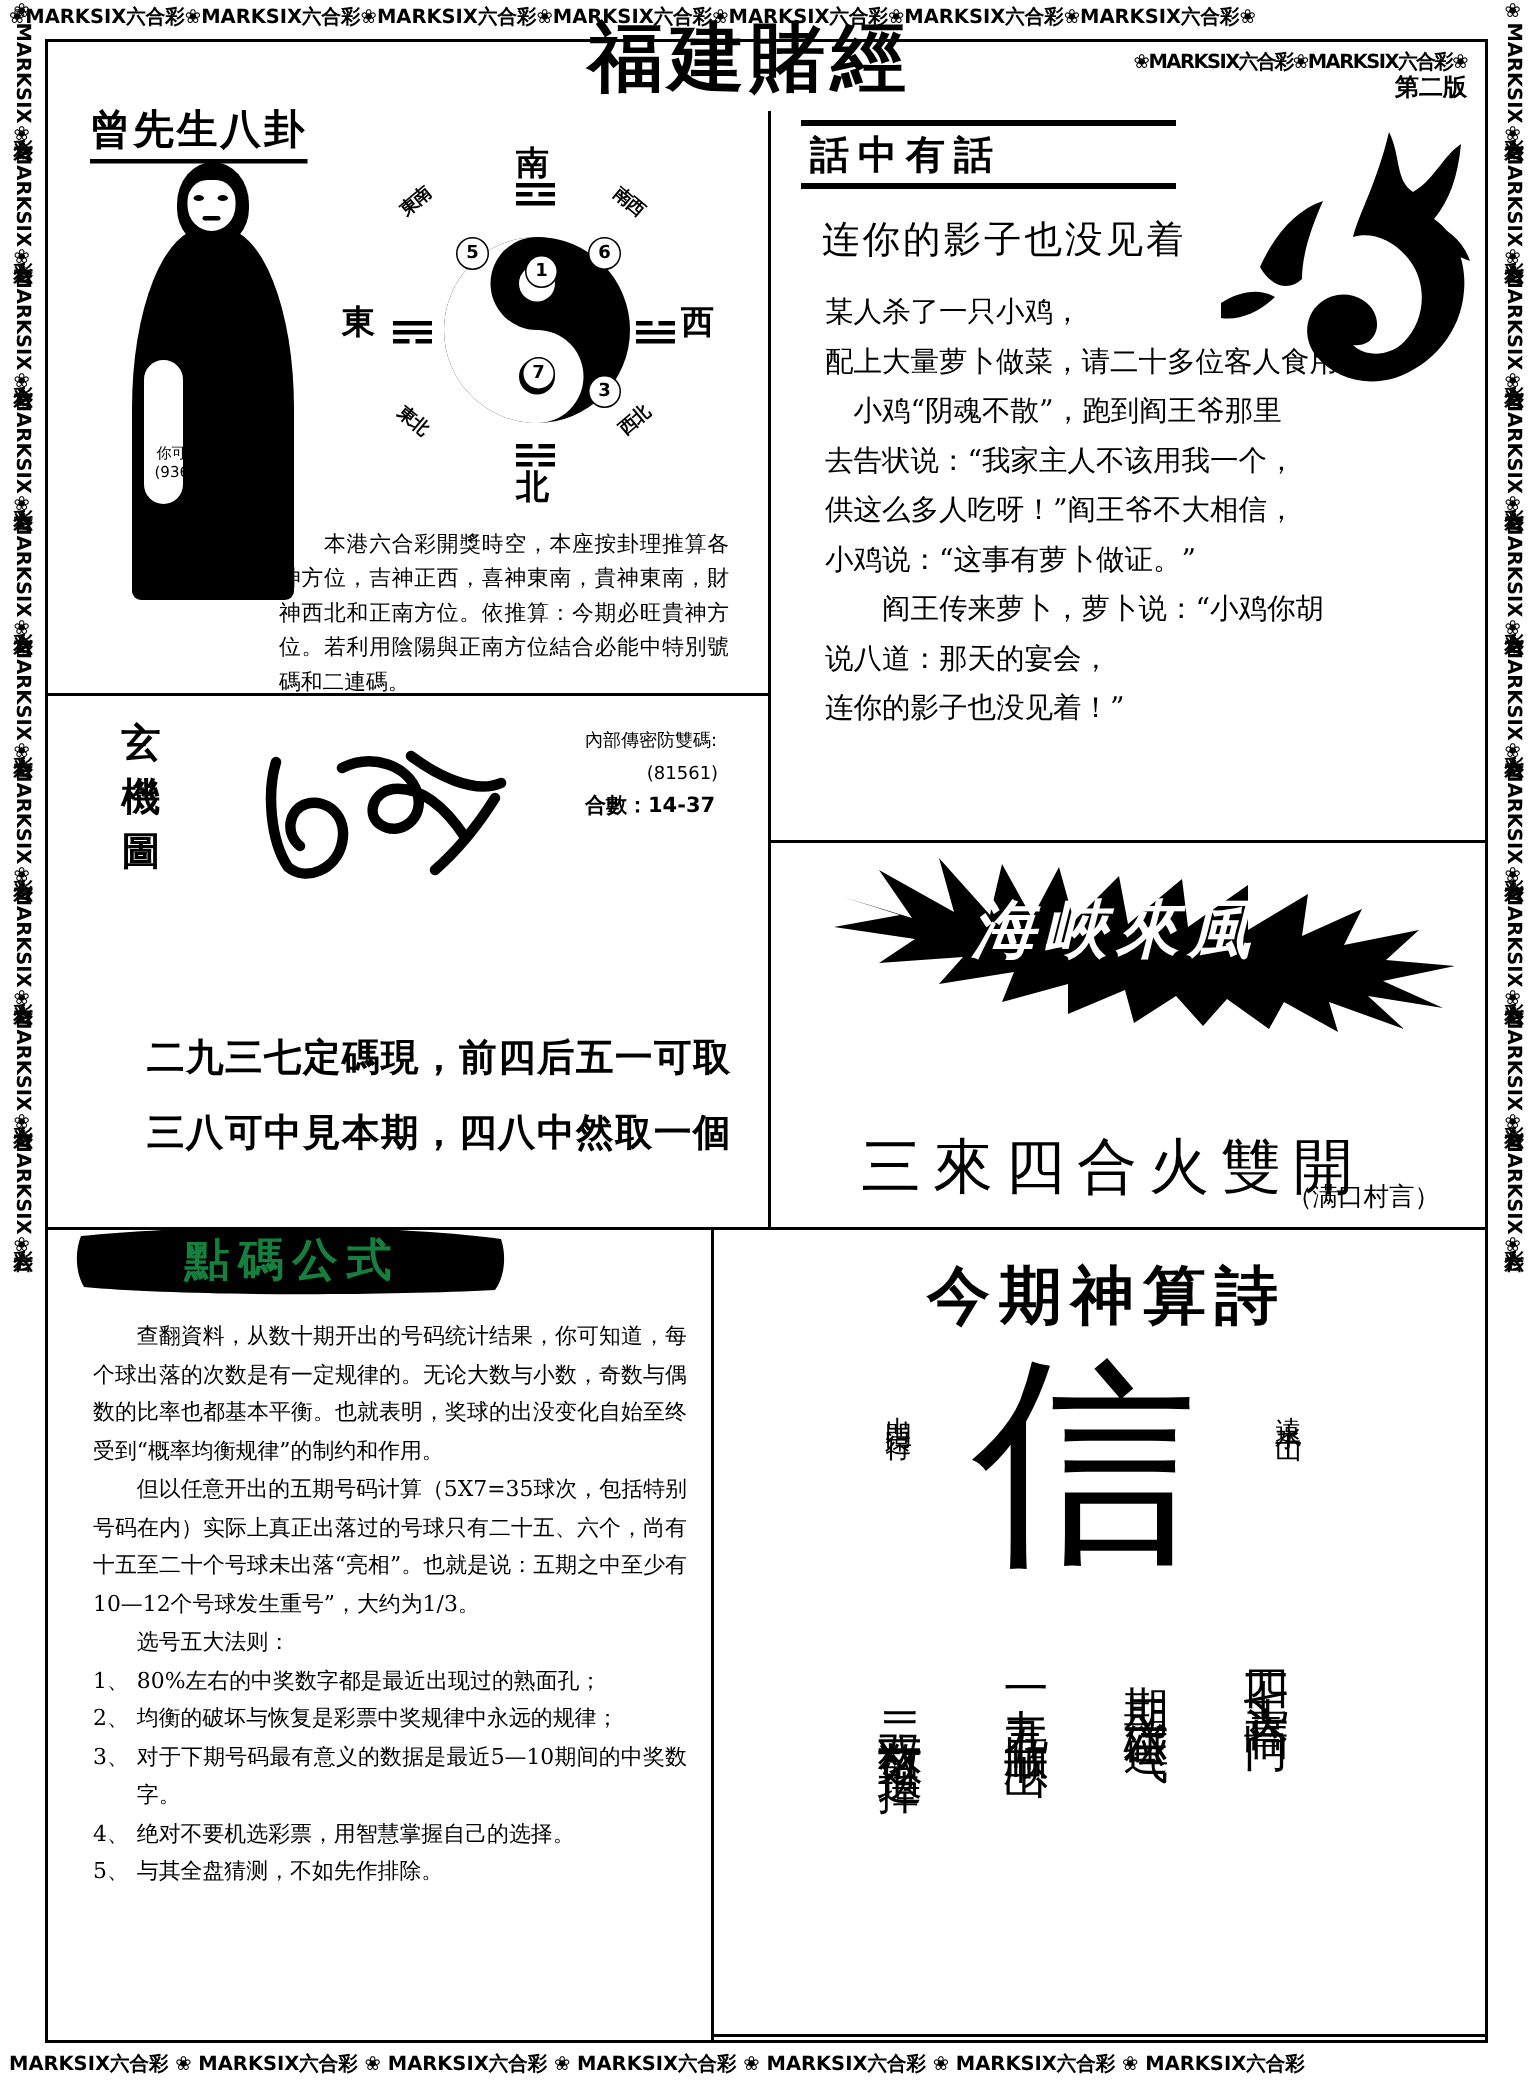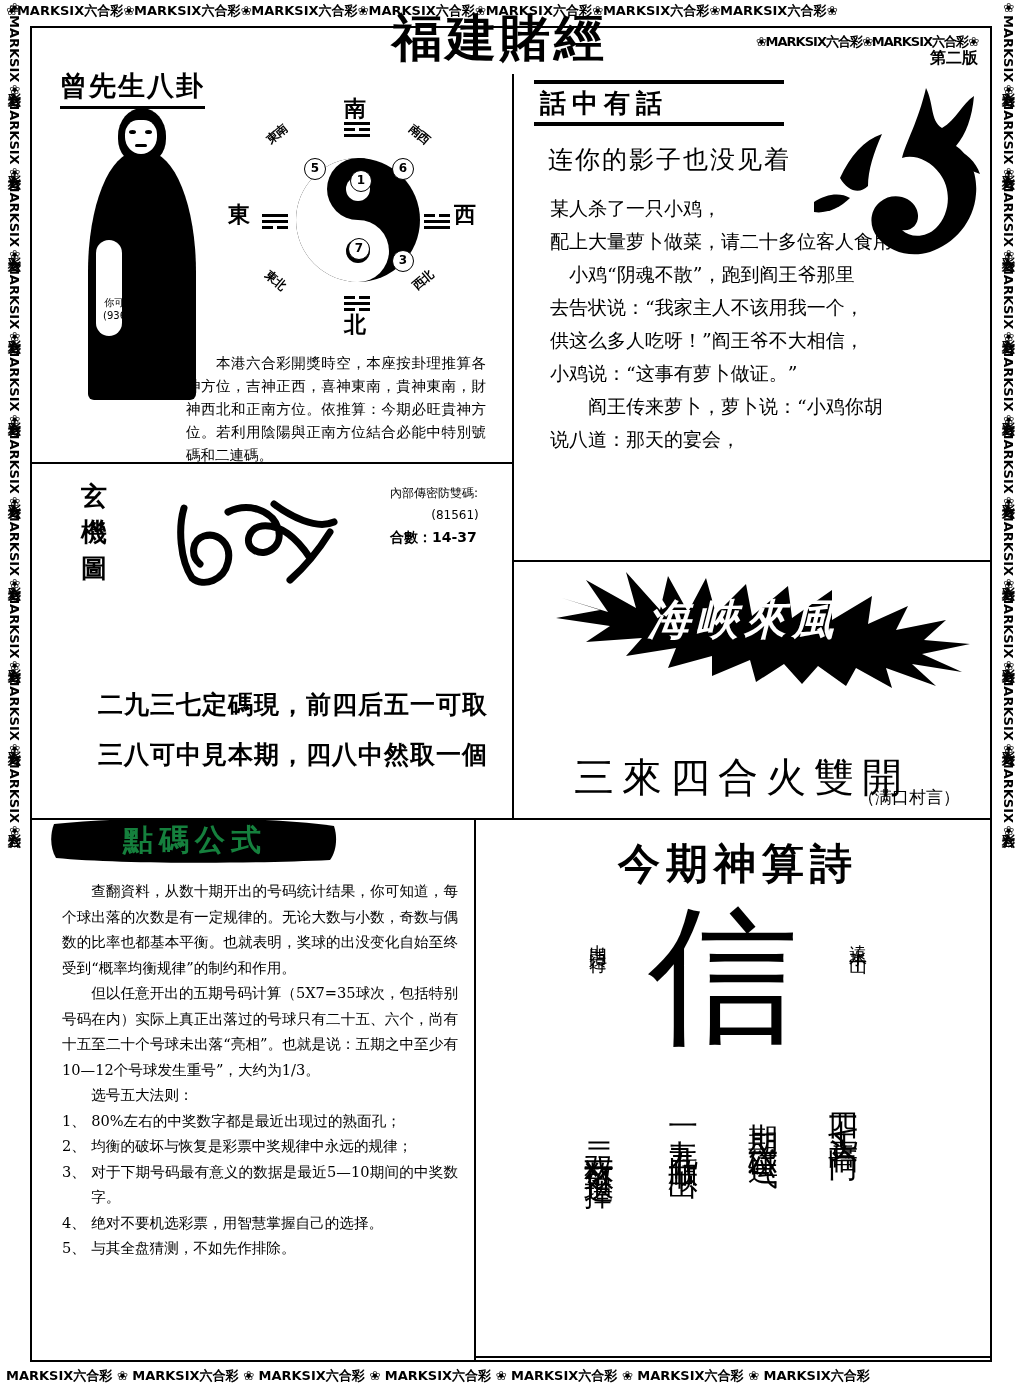--- a/index.html
+++ b/index.html
@@ -262,20 +262,21 @@
 
   <div class="gushi-body">
     <div>某人杀了一只小鸡，</div>
     <div>配上大量萝卜做菜，请二十多位客人食用</div>
     <div>　小鸡“阴魂不散”，跑到阎王爷那里</div>
     <div>去告状说：“我家主人不该用我一个，</div>
     <div>供这么多人吃呀！”阎王爷不大相信，</div>
     <div>小鸡说：“这事有萝卜做证。”</div>
     <div>　　阎王传来萝卜，萝卜说：“小鸡你胡</div>
     <div>说八道：那天的宴会，</div>
+    <div>连你的影子也没见着！”</div>
   </div>
 
   <svg class="starburst" viewBox="0 0 420 120">
     <path d="M6,30 L52,44 L30,12 L80,40 L70,4 L104,42 L112,8 L132,44 L150,10 L160,46
              L190,16 L196,48 L232,18 L236,50 L276,22 L276,52 L316,28 L312,56 L352,38 L340,62
              L390,52 L368,72 L414,76 L366,86 L406,104 L356,96 L380,118 L330,100 L336,120
              L300,100 L290,118 L262,98 L246,116 L228,96 L200,114 L194,92 L156,108 L156,88
              L112,100 L120,80 L70,88 L86,70 L30,74 L54,58 L0,50 L44,42 Z" fill="#000"></path>
   </svg>
   <div class="haixia" style="color:#fff;">海峽來風</div>

